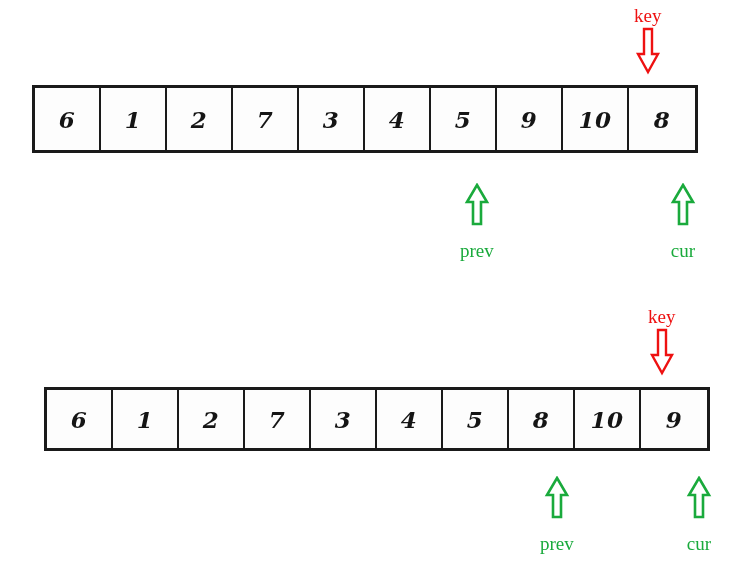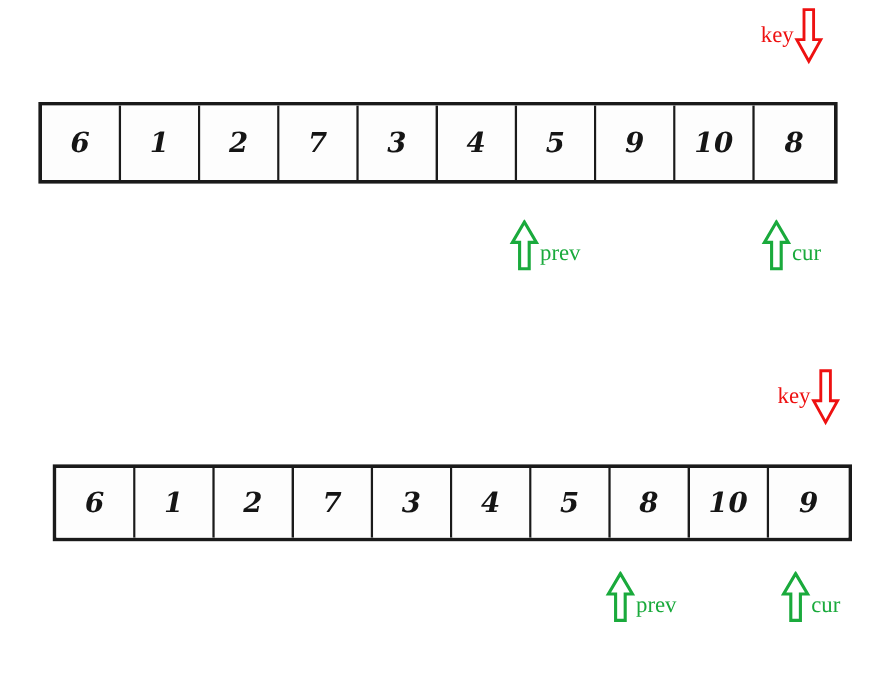--- a/index.html
+++ b/index.html
@@ -63,39 +63,39 @@
     top: 387px;
     width: 666px;
     height: 64px;
   }
   #array-row-2 .cell { width: 66.6px; height: 100%; }
 
   
   .marker {
     position: absolute;
     display: flex;
-    flex-direction: row;
+    flex-direction: column;
     align-items: center;
     user-select: none;
     text-align: center;
   }
   .marker .m-label {
     font-family: "Liberation Serif", serif;
     font-size: 19px;
     line-height: 1.05;
     white-space: nowrap;
   }
   .marker svg { display: block; }
 
   
   .marker.key { color: #ee1111; }
   .marker.key .m-label { color: #ee1111; margin-bottom: 1px; }
 
   
-  .marker.ptr { color: #1aaa3c; }
+  .marker.ptr { color: #1aaa3c; margin-left: 36px; }
   .marker.ptr .m-label { color: #1aaa3c; margin-top: 14px; }
 
   #key-marker-1  { left: 634px; top: 6px; }
   #key-marker-2  { left: 648px; top: 307px; }
 
   #prev-marker-1 { left: 424px; top: 183px; }
   #cur-marker-1  { left: 634px; top: 183px; }
   #prev-marker-2 { left: 504px; top: 476px; }
   #cur-marker-2  { left: 650px; top: 476px; }
 

